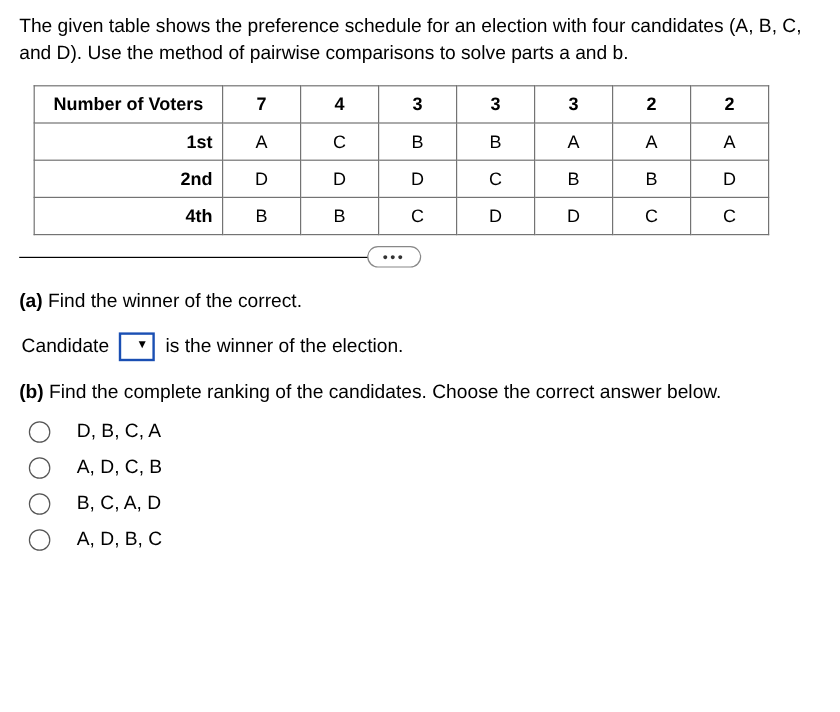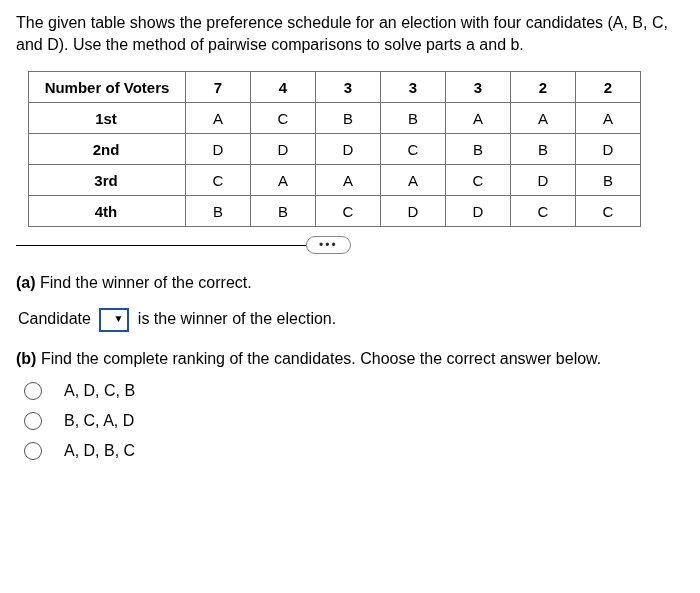--- a/index.html
+++ b/index.html
@@ -22,21 +22,21 @@
   }
   table.pref th, table.pref td {
     border: 1px solid #737373;
     padding: 4px 8px;
     text-align: center;
     font-size: 15px;
     min-width: 48px;
     height: 22px;
   }
   table.pref td.rowlabel {
-    text-align: center;
+    text-align: right;
     font-weight: bold;
     min-width: 140px;
     padding-left: 6px;
   }
   table.pref th.rowlabel {
     text-align: center;
     font-weight: bold;
     min-width: 140px;
   }
   .hr-wrap {
@@ -135,30 +135,20 @@
     <td class="rowlabel">2nd</td>
     <td>D</td>
     <td>D</td>
     <td>D</td>
     <td>C</td>
     <td>B</td>
     <td>B</td>
     <td>D</td>
   </tr>
   <tr>
-    <td class="rowlabel">3rd</td>
-    <td>C</td>
-    <td>A</td>
-    <td>A</td>
-    <td>A</td>
-    <td>C</td>
-    <td>D</td>
-    <td>B</td>
-  </tr>
-  <tr>
     <td class="rowlabel">4th</td>
     <td>B</td>
     <td>B</td>
     <td>C</td>
     <td>D</td>
     <td>D</td>
     <td>C</td>
     <td>C</td>
   </tr>
 </tbody>
@@ -181,20 +171,24 @@
 </div>
 
 <div class="part">
   <span class="bold">(b)</span>
   <span>Find the complete ranking of the candidates. Choose the correct answer below.</span>
 </div>
 
 <div class="options">
   <div class="opt">
     <span class="radio"></span>
+    <span>D, B, C, A</span>
+  </div>
+  <div class="opt">
+    <span class="radio"></span>
     <span>A, D, C, B</span>
   </div>
   <div class="opt">
     <span class="radio"></span>
     <span>B, C, A, D</span>
   </div>
   <div class="opt">
     <span class="radio"></span>
     <span>A, D, B, C</span>
   </div>

